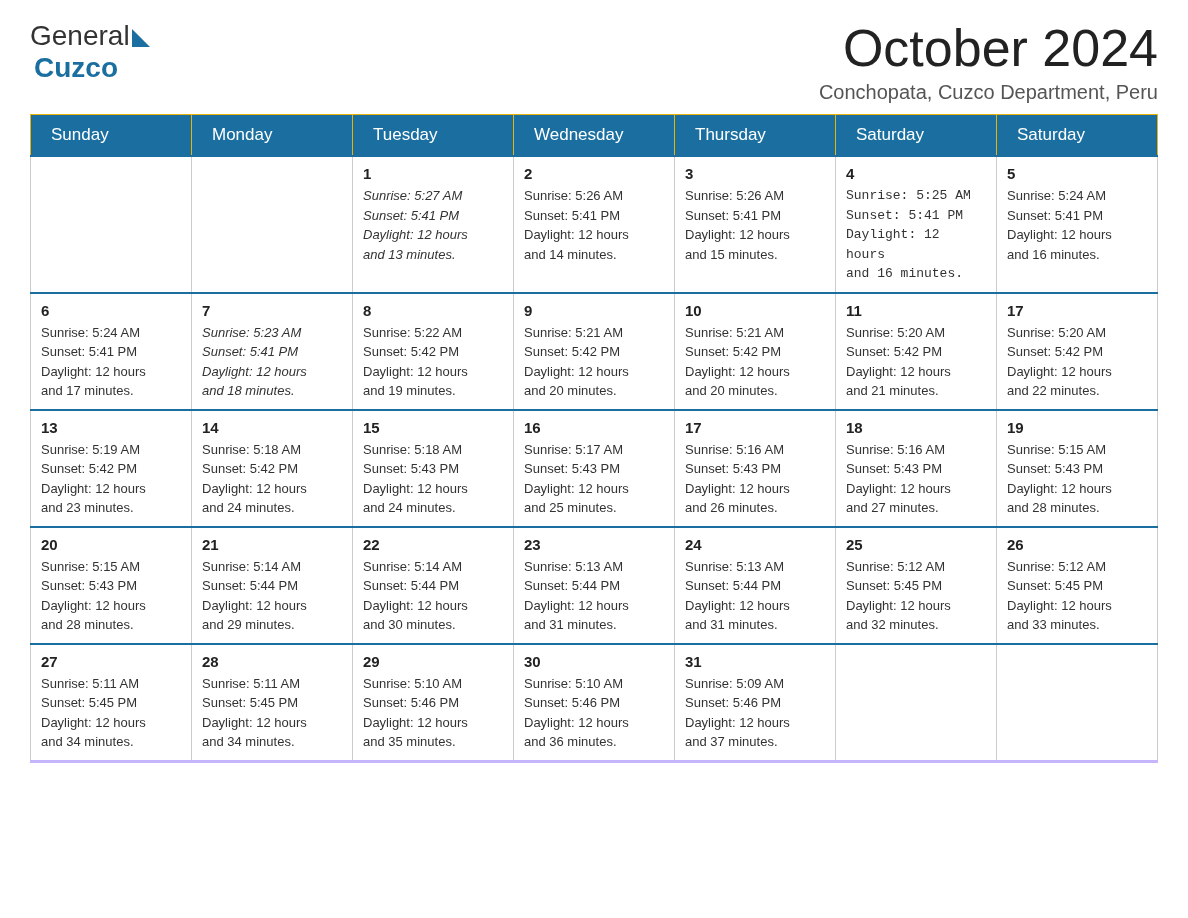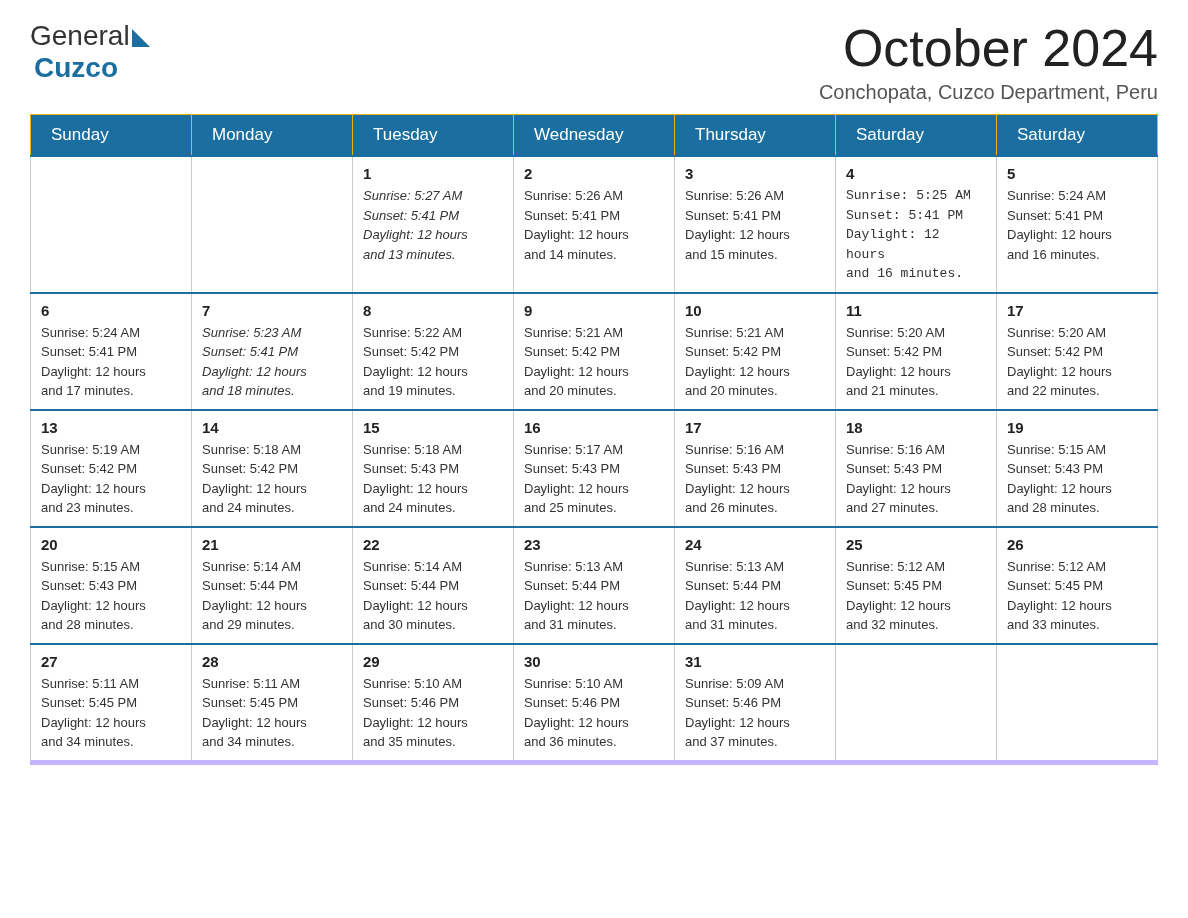--- a/index.html
+++ b/index.html
@@ -97,21 +97,21 @@
     }
     .day-detail {
       color: #333;
       font-size: 13px;
       line-height: 1.5;
     }
     .empty-cell {
       background: #fff;
     }
     .calendar tbody tr:last-child td {
-      border-bottom: 5px solid #c4b5fd;
+      border-bottom: 3px solid #c4b5fd;
     }
   </style>
 </head>
 <body>
 
 <div class="header-row">
   <div class="logo-wrapper">
     <div class="logo-line1">
       <span class="logo-text-general">General</span>
       <div class="logo-triangle"></div>

